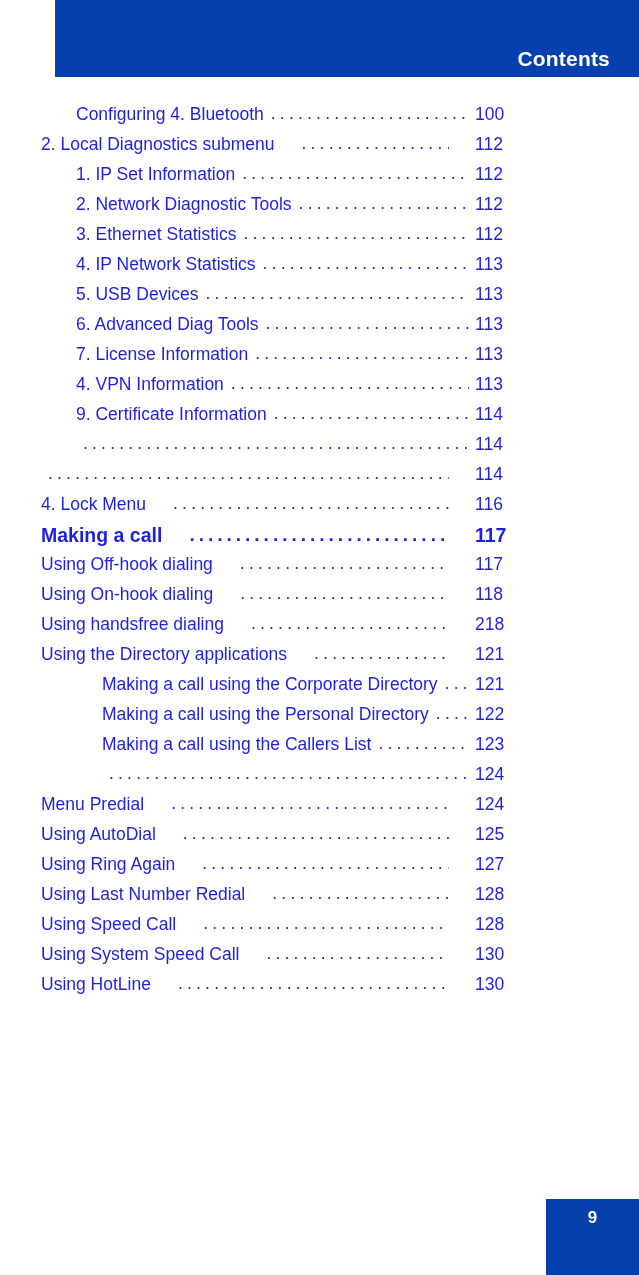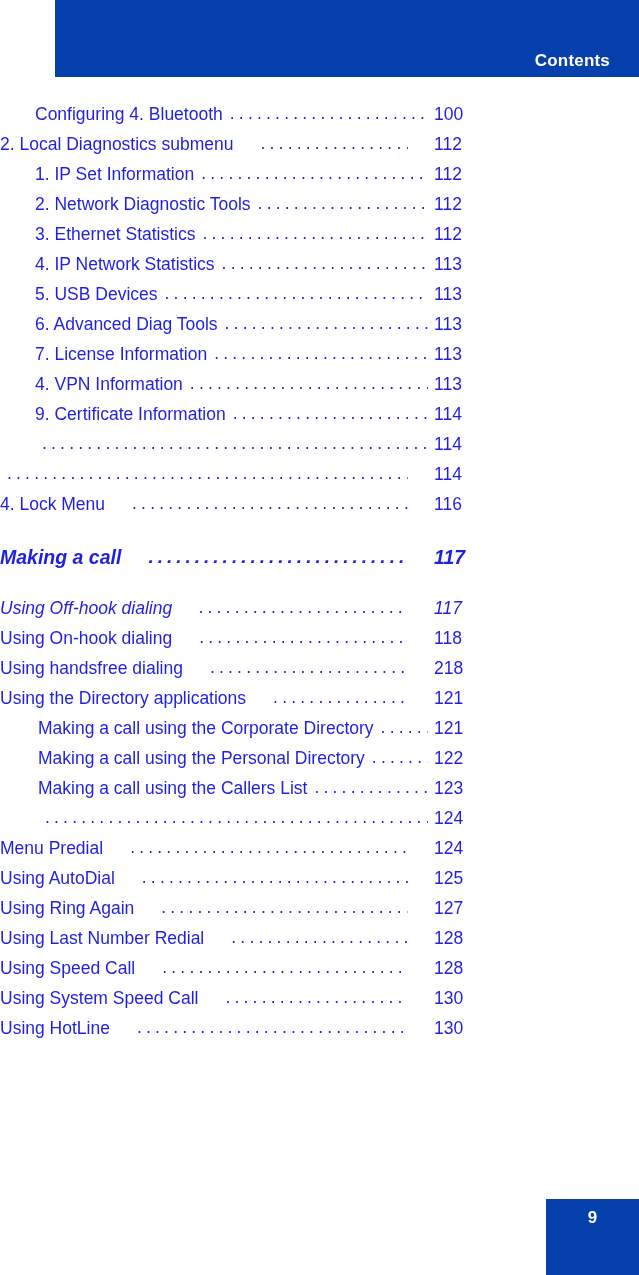--- a/index.html
+++ b/index.html
@@ -22,51 +22,50 @@
     top: 0;
     width: 584px;
     height: 77px;
     background: #0540ac;
   }
   #header-title {
     position: absolute;
     right: 29px;
     bottom: 8px;
     color: #ffffff;
-    font-size: 17px;
+    font-size: 21px;
     font-weight: bold;
     letter-spacing: 0.2px;
     line-height: 1;
     white-space: nowrap;
   }
 
   
   #toc {
     position: absolute;
     left: 0;
     top: 104px;
     width: 507px;
+    padding-left: 41px;
   }
 
   .toc-row {
     display: flex;
     align-items: baseline;
     height: 30px;
     color: #1f1fe0;
     font-size: 17.5px;
     white-space: nowrap;
     overflow: hidden;
   }
   .toc-row.gap-before {
-    margin-top: 22px;
-    font-style: italic;
   }
   .toc-row.lvl0 { padding-left: 0px; gap: 20px; }
   .toc-row.lvl1 { padding-left: 35px; }
-  .toc-row.lvl2 { padding-left: 38px; }
+  .toc-row.lvl2 { padding-left: 38px; margin-left: 23px; }
 
   .toc-row.bold .toc-label,
   .toc-row.bold .toc-page,
   .toc-row.bold .toc-dots {
     font-weight: bold;
   }
   .toc-row.bold {
     font-size: 19.5px;
   }
 

